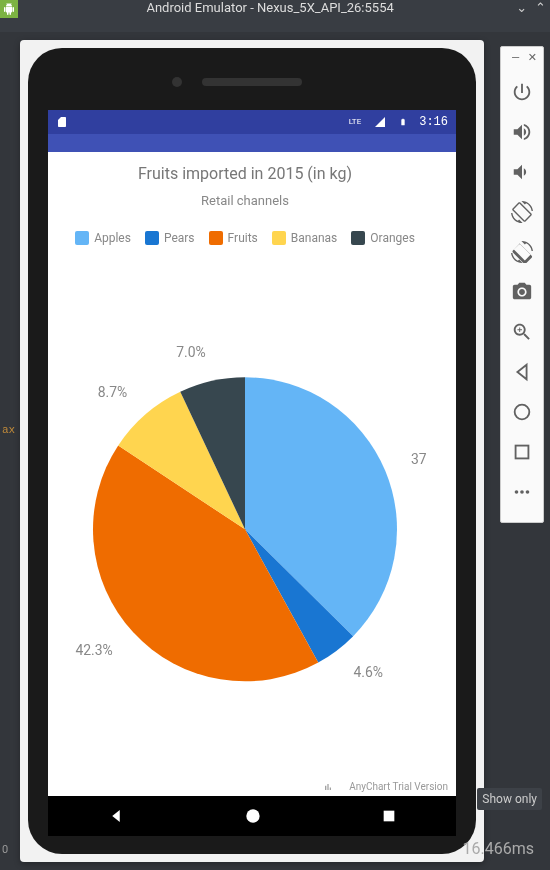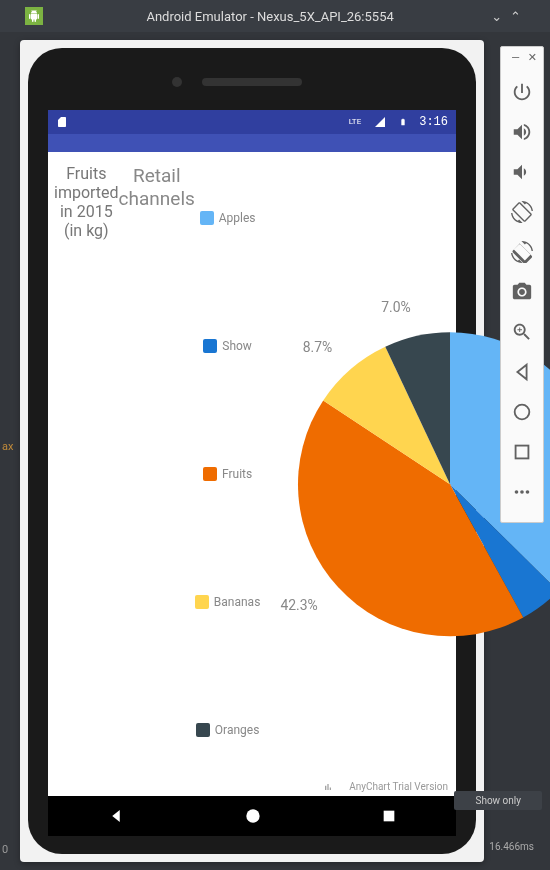--- a/index.html
+++ b/index.html
@@ -1,49 +1,49 @@
 <!DOCTYPE html>
 <html><head>
 <meta charset="utf-8">
 <style>
   * { margin: 0; padding: 0; box-sizing: border-box; }
   body { font-family: -apple-system, BlinkMacSystemFont, "Segoe UI", Roboto, sans-serif; background: #2a2d31; width: 550px; height: 870px; overflow: hidden; position: relative; }
-  .title-bar { height: 32px; background: #393d43; display: flex; align-items: center; padding: 0 25px; color: #ddd; font-size: 13px; }
+  .title-bar { height: 32px; background: #393d43; display: flex; align-items: flex-start; padding: 0 0; color: #ddd; font-size: 13px; }
   .title-bar .icon-box { width: 18px; height: 18px; background: #7cb342; margin-right: 10px; display: flex; align-items: center; justify-content: center; }
   .title-bar .title-text { flex: 1; text-align: center; }
   .title-bar .chevron { color: #ccc; margin: 0 4px; cursor: pointer; }
   .workspace { position: relative; height: 838px; background: #33363b; }
   .side-toolbar { position: absolute; right: 6px; top: 14px; width: 44px; background: #fafafa; border: 1px solid #ccc; border-radius: 2px; display: flex; flex-direction: column; align-items: center; padding: 4px 0 10px 0; z-index: 10; }
   .side-toolbar .win-controls { display: flex; gap: 8px; margin-bottom: 8px; width: 100%; justify-content: flex-end; padding-right: 6px; }
   .side-toolbar .win-controls span { font-size: 11px; color: #666; cursor: pointer; }
   .side-toolbar .tool-btn { width: 40px; height: 40px; display: flex; align-items: center; justify-content: center; color: #616161; cursor: pointer; }
   .side-toolbar .tool-btn svg { width: 22px; height: 22px; fill: #616161; }
   .phone-frame { position: absolute; left: 20px; top: 8px; width: 464px; height: 822px; background: #f2f2f2; padding: 8px; border-radius: 4px; box-shadow: 0 2px 6px rgba(0,0,0,.3);}
   .phone-body { width: 100%; height: 100%; background: #1a1a1a; border-radius: 34px; padding: 62px 20px 56px 20px; position: relative; }
   .speaker { position: absolute; top: 30px; left: 50%; transform: translateX(-50%); width: 100px; height: 8px; background: #333; border-radius: 4px; }
   .camera-dot { position: absolute; top: 29px; left: calc(50% - 80px); width: 10px; height: 10px; background: #333; border-radius: 50%; }
   .screen { width: 100%; height: 100%; background: #fff; position: relative; display: flex; flex-direction: column; }
   .status-bar { height: 24px; background: #303f9f; color: #fff; display: flex; align-items: center; justify-content: space-between; padding: 0 8px; font-size: 12px; }
   .status-bar .sb-left { display:flex; align-items:center; gap:4px;}
   .status-bar .sb-right { display: flex; align-items: center; gap: 12px; }
   .status-bar .sb-icon { display:inline-flex; align-items:center; }
   .action-bar { height: 18px; background: #3f51b5; }
-  .chart-area { flex: 1; background: #fff; display: flex; flex-direction: row; padding: 12px 20px 6px 6px; position: relative; }
+  .chart-area { flex: 1; background: #fff; display: flex; flex-direction: column; padding: 12px 20px 6px 6px; position: relative; }
   .chart-title { text-align: center; color: #777; font-size: 16px; margin-bottom: 10px; }
-  .legend-title { text-align: center; color: #888; font-size: 19px; margin-bottom: 6px; }
-  .legend { display: flex; justify-content: center; gap: 20px; flex-wrap: wrap; margin-bottom: 8px; }
+  .legend-title { text-align: center; color: #888; font-size: 13px; margin-bottom: 23px; }
+  .legend { display: flex; justify-content: center; gap: 14px; flex-wrap: wrap; margin-bottom: 8px; }
   .legend-item { display: flex; align-items: center; gap: 5px; font-size: 12px; color: #888; }
   .legend-swatch { width: 14px; height: 14px; border-radius: 2px; }
   .pie-wrap { flex: 1; position: relative; display: flex; align-items: center; justify-content: center; }
   .watermark { position: absolute; right: 8px; bottom: 6px; font-size: 10px; color: #999; display:flex; align-items:center; gap:16px;}
   .nav-bar { position: absolute; bottom: 18px; left: 20px; right: 20px; height: 40px; background: #000; display: flex; align-items: center; justify-content: space-around; }
   .nav-btn { color: #fff; cursor: pointer; display:flex; align-items:center; justify-content:center;}
-  .footer-frag { position: absolute; right: 8px; bottom: 60px; background: #3d4147; color: #ccc; font-size: 10px; padding: 4px 21px; border-radius: 2px; z-index: 1;}
-  .footer-ms { position: absolute; right: 16px; bottom: 18px; color: #aaa; font-size: 10px; z-index:1;}
-  .ax-frag { position: absolute; left: 2px; top: 408px; color: #c08a3a; font-size: 11px;}
+  .footer-frag { position: absolute; right: 8px; bottom: 60px; background: #3d4147; color: #ccc; font-size: 12px; padding: 4px 5px; border-radius: 2px; z-index: 1;}
+  .footer-ms { position: absolute; right: 16px; bottom: 12px; color: #aaa; font-size: 16px; z-index:1;}
+  .ax-frag { position: absolute; left: 2px; top: 392px; color: #c08a3a; font-size: 11px; font-family: Liberation Mono, monospace;}
   .zero-frag { position: absolute; left: 2px; bottom: 14px; color: #999; font-size: 11px;}
 </style>
 </head>
 <body>
 
 <div class="title-bar">
   <div class="icon-box">
     <svg width="12" height="12" viewBox="0 0 24 24" fill="#fff">
         <path d="M6 18c0 .55.45 1 1 1h1v3.5c0 .83.67 1.5 1.5 1.5s1.5-.67 1.5-1.5V19h2v3.5c0 .83.67 1.5 1.5 1.5s1.5-.67 1.5-1.5V19h1c.55 0 1-.45 1-1V8H6v10zM3.5 8C2.67 8 2 8.67 2 9.5v7c0 .83.67 1.5 1.5 1.5S5 17.33 5 16.5v-7C5 8.67 4.33 8 3.5 8zm17 0c-.83 0-1.5.67-1.5 1.5v7c0 .83.67 1.5 1.5 1.5s1.5-.67 1.5-1.5v-7c0-.83-.67-1.5-1.5-1.5zm-4.97-5.84l1.3-1.3c.2-.2.2-.51 0-.71-.2-.2-.51-.2-.71 0l-1.48 1.48C13.85 1.23 12.95 1 12 1c-.96 0-1.86.23-2.66.63L7.85.15c-.2-.2-.51-.2-.71 0-.2.2-.2.51 0 .71l1.31 1.31C6.97 3.26 6 5.01 6 7h12c0-1.99-.97-3.75-2.47-4.84z"></path>
       </svg>
@@ -158,21 +158,21 @@
         <div class="chart-area">
           <div class="chart-title">Fruits imported in 2015 (in kg)</div>
           <div class="legend-title">Retail channels</div>
           <div class="legend" id="legend">
               <div class="legend-item">
                 <div class="legend-swatch" style="background: rgb(100, 181, 246);"></div>
                 <span>Apples</span>
               </div>
               <div class="legend-item">
                 <div class="legend-swatch" style="background: rgb(25, 118, 210);"></div>
-                <span>Show</span>
+                <span>Pears</span>
               </div>
               <div class="legend-item">
                 <div class="legend-swatch" style="background: rgb(239, 108, 0);"></div>
                 <span>Fruits</span>
               </div>
               <div class="legend-item">
                 <div class="legend-swatch" style="background: rgb(255, 213, 79);"></div>
                 <span>Bananas</span>
               </div>
               <div class="legend-item">

